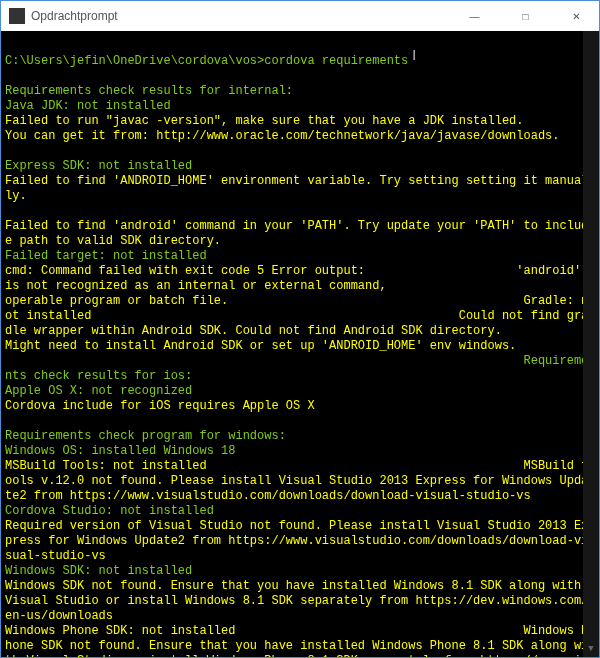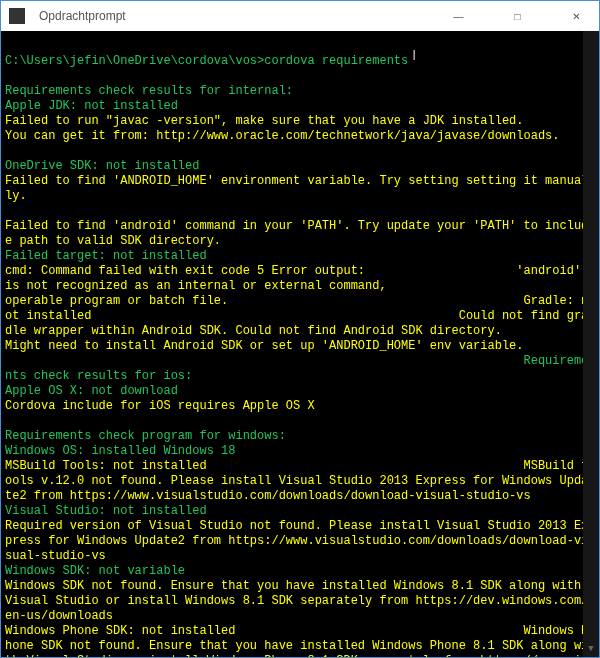--- a/index.html
+++ b/index.html
@@ -21,21 +21,21 @@
     box-sizing: border-box;
   }
   .titlebar {
     height: 30px;
     background: #fff;
     display: flex;
     align-items: center;
     padding-left: 8px;
     color: #555;
     font-size: 12px;
-    gap: 14px;
+    gap: 6px;
   }
   .titlebar .icon {
     width: 16px;
     height: 16px;
     background: #333;
     display: inline-block;
   }
   .titlebar .title {
     flex: 1;
   }
@@ -54,21 +54,21 @@
     background: #000;
     padding: 6px 4px 4px 4px;
     font-family: Consolas, "Courier New", monospace;
     font-size: 12px;
     line-height: 15px;
     white-space: pre-wrap;
     word-break: break-all;
     overflow: hidden;
     position: relative;
   }
-  .t-white  { color: #22c55e; }
+  .t-white  { color: #84cc16; }
   .t-yellow { color: #ffff00; }
   .cursor {
     color: #c0c0c0;
     margin-left: 4px;
     font-family: Arial, sans-serif;
     font-size: 14px;
     display: inline-block;
     position: relative;
     top: -4px;
   }
@@ -104,42 +104,42 @@
     <span class="title">Opdrachtprompt</span>
     <div class="winbtn">—</div>
     <div class="winbtn">□</div>
     <div class="winbtn close">✕</div>
   </div>
 
   <div class="terminal">
 <span class="t-white">C:\Users\jefin\OneDrive\cordova\vos&gt;cordova requirements</span><span class="cursor">I</span>
 <span class="t-white"></span>
 <span class="t-white">Requirements check results for internal:</span>
-<span class="t-white">Apple JDK: not installed</span>
+<span class="t-white">Java JDK: not installed</span>
 <span class="t-yellow">Failed to run "javac -version", make sure that you have a JDK installed.</span>
 <span class="t-yellow">You can get it from: http://www.oracle.com/technetwork/java/javase/downloads.</span>
 <span class="t-white"></span>
-<span class="t-white">OneDrive SDK: not installed</span>
+<span class="t-white">Express SDK: not installed</span>
 <span class="t-yellow">Failed to find 'ANDROID_HOME' environment variable. Try setting setting it manually.</span>
 <span class="t-white"></span>
 <span class="t-yellow">Failed to find 'android' command in your 'PATH'. Try update your 'PATH' to include path to valid SDK directory.</span>
 <span class="t-white">Failed target: not installed</span>
 <span class="t-yellow">cmd: Command failed with exit code 5 Error output:                     'android' is not recognized as an internal or external command,</span>
 <span class="t-yellow">operable program or batch file.                                         Gradle: not installed                                                   Could not find gradle wrapper within Android SDK. Could not find Android SDK directory.</span>
-<span class="t-yellow">Might need to install Android SDK or set up 'ANDROID_HOME' env variable.</span>
+<span class="t-yellow">Might need to install Android SDK or set up 'ANDROID_HOME' env windows.</span>
 <span class="t-white">                                                                        Requirements check results for ios:</span>
-<span class="t-white">Apple OS X: not download</span>
+<span class="t-white">Apple OS X: not recognized</span>
 <span class="t-yellow">Cordova include for iOS requires Apple OS X</span>
 <span class="t-white"></span>
 <span class="t-white">Requirements check program for windows:</span>
 <span class="t-white">Windows OS: installed Windows 18</span>
 <span class="t-yellow">MSBuild Tools: not installed                                            MSBuild tools v.12.0 not found. Please install Visual Studio 2013 Express for Windows Update2 from https://www.visualstudio.com/downloads/download-visual-studio-vs</span>
-<span class="t-white">Visual Studio: not installed</span>
+<span class="t-white">Cordova Studio: not installed</span>
 <span class="t-yellow">Required version of Visual Studio not found. Please install Visual Studio 2013 Express for Windows Update2 from https://www.visualstudio.com/downloads/download-visual-studio-vs</span>
-<span class="t-white">Windows SDK: not variable</span>
+<span class="t-white">Windows SDK: not installed</span>
 <span class="t-yellow">Windows SDK not found. Ensure that you have installed Windows 8.1 SDK along with Visual Studio or install Windows 8.1 SDK separately from https://dev.windows.com/en-us/downloads</span>
 <span class="t-yellow">Windows Phone SDK: not installed                                        Windows Phone SDK not found. Ensure that you have installed Windows Phone 8.1 SDK along with Visual Studio or install Windows Phone 8.1 SDK separately from https://www.microsoft.com/download/download-phone-sdk</span>
 
 
     <div class="scrollbar">
       <div class="arrow">▼</div>
     </div>
   </div>
 
 </div>

